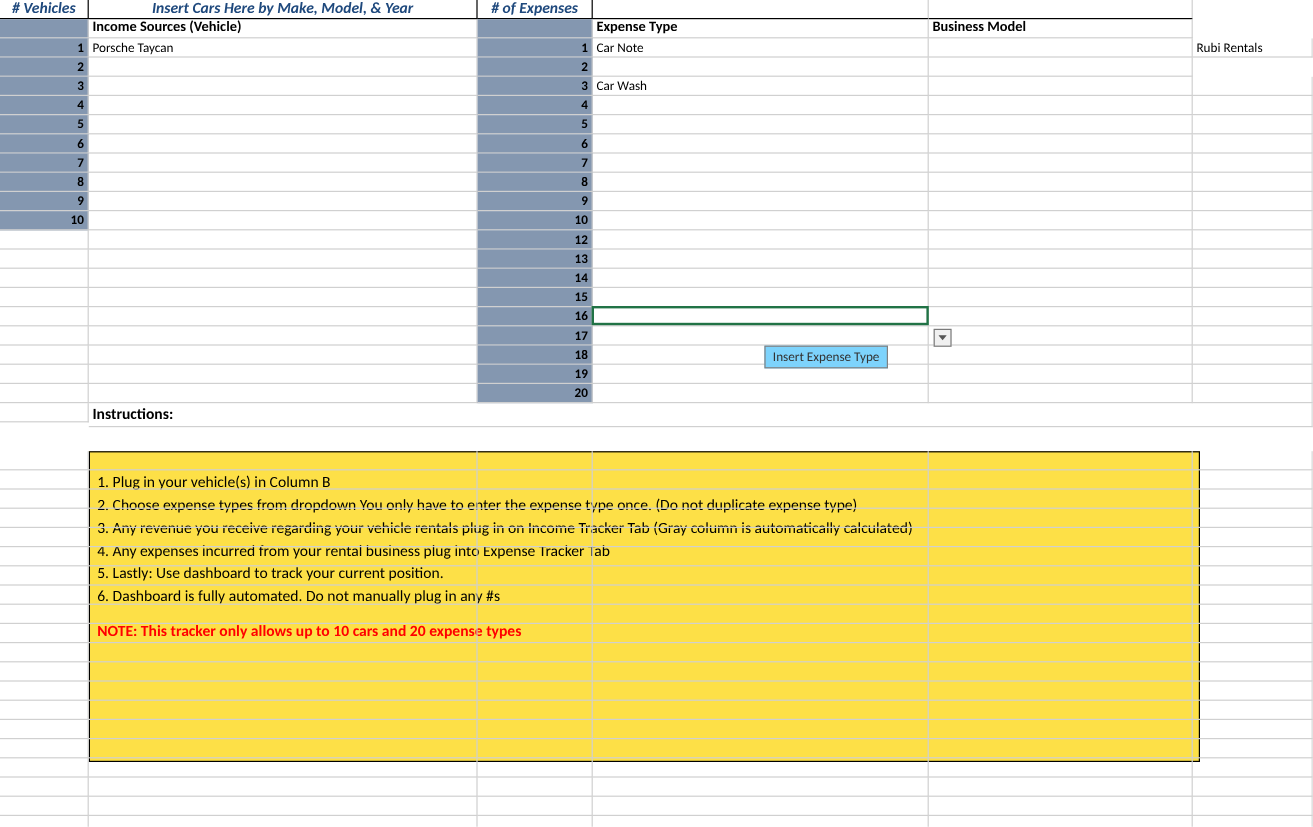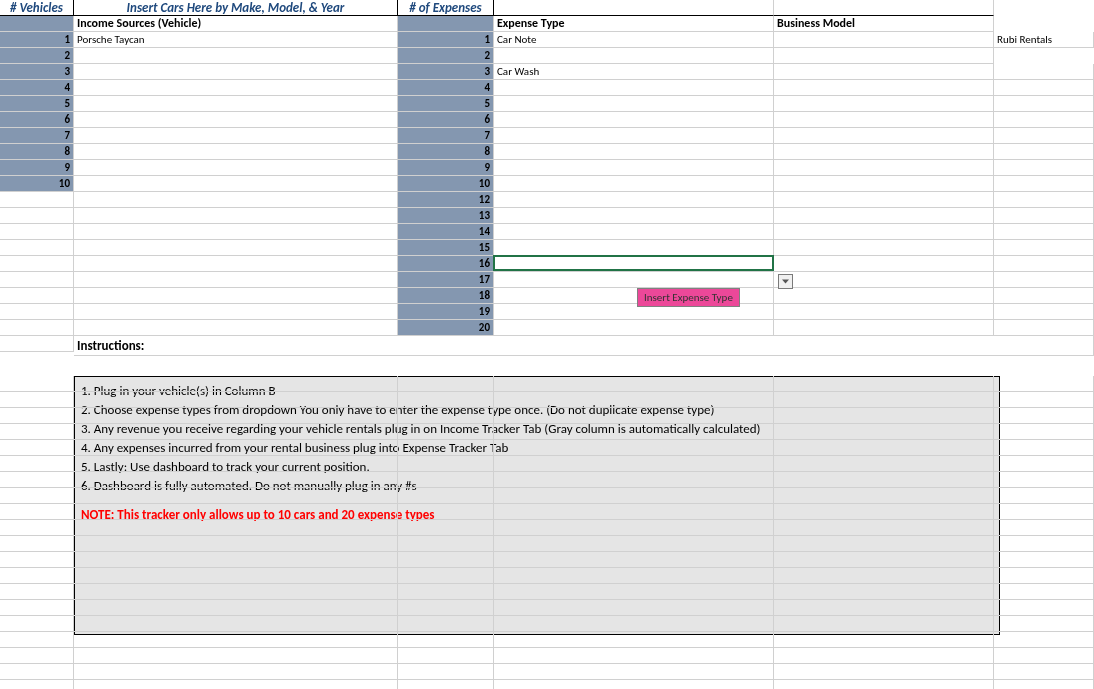--- a/index.html
+++ b/index.html
@@ -72,40 +72,40 @@
   .dd-btn {
     position: absolute;
     width: 15px; height: 15px;
     border: 1px solid #7a7a7a;
     background: #f0f0f0;
     display: flex; align-items: center; justify-content: center;
   }
   .dd-btn svg { width: 7px; height: 5px; }
   .tooltip {
     position: absolute;
-    background: #ec4899;
+    background: #7dd3fc;
     border: 1px solid #808080;
     padding: 2px 6px;
     font-size: 11px;
     color: #333;
   }
   .instr-head {
     font-weight: bold;
     font-size: 13px;
     padding: 2px 3px;
     border-right: 1px solid #d0d0d0;
     border-bottom: 1px solid #d0d0d0;
   }
   .instr-box {
     position: absolute;
     left: 74px;
     width: 926px;
     border: 1px solid #000;
-    background: #e5e5e5;
-    padding: 4px 6px;
+    background: #fde047;
+    padding: 16px 6px;
     font-size: 13px;
     line-height: 19px;
   }
   .instr-box .note {
     color: #ff0000;
     font-weight: bold;
     margin-top: 10px;
   }
   .bg-rows {
     position: absolute;

